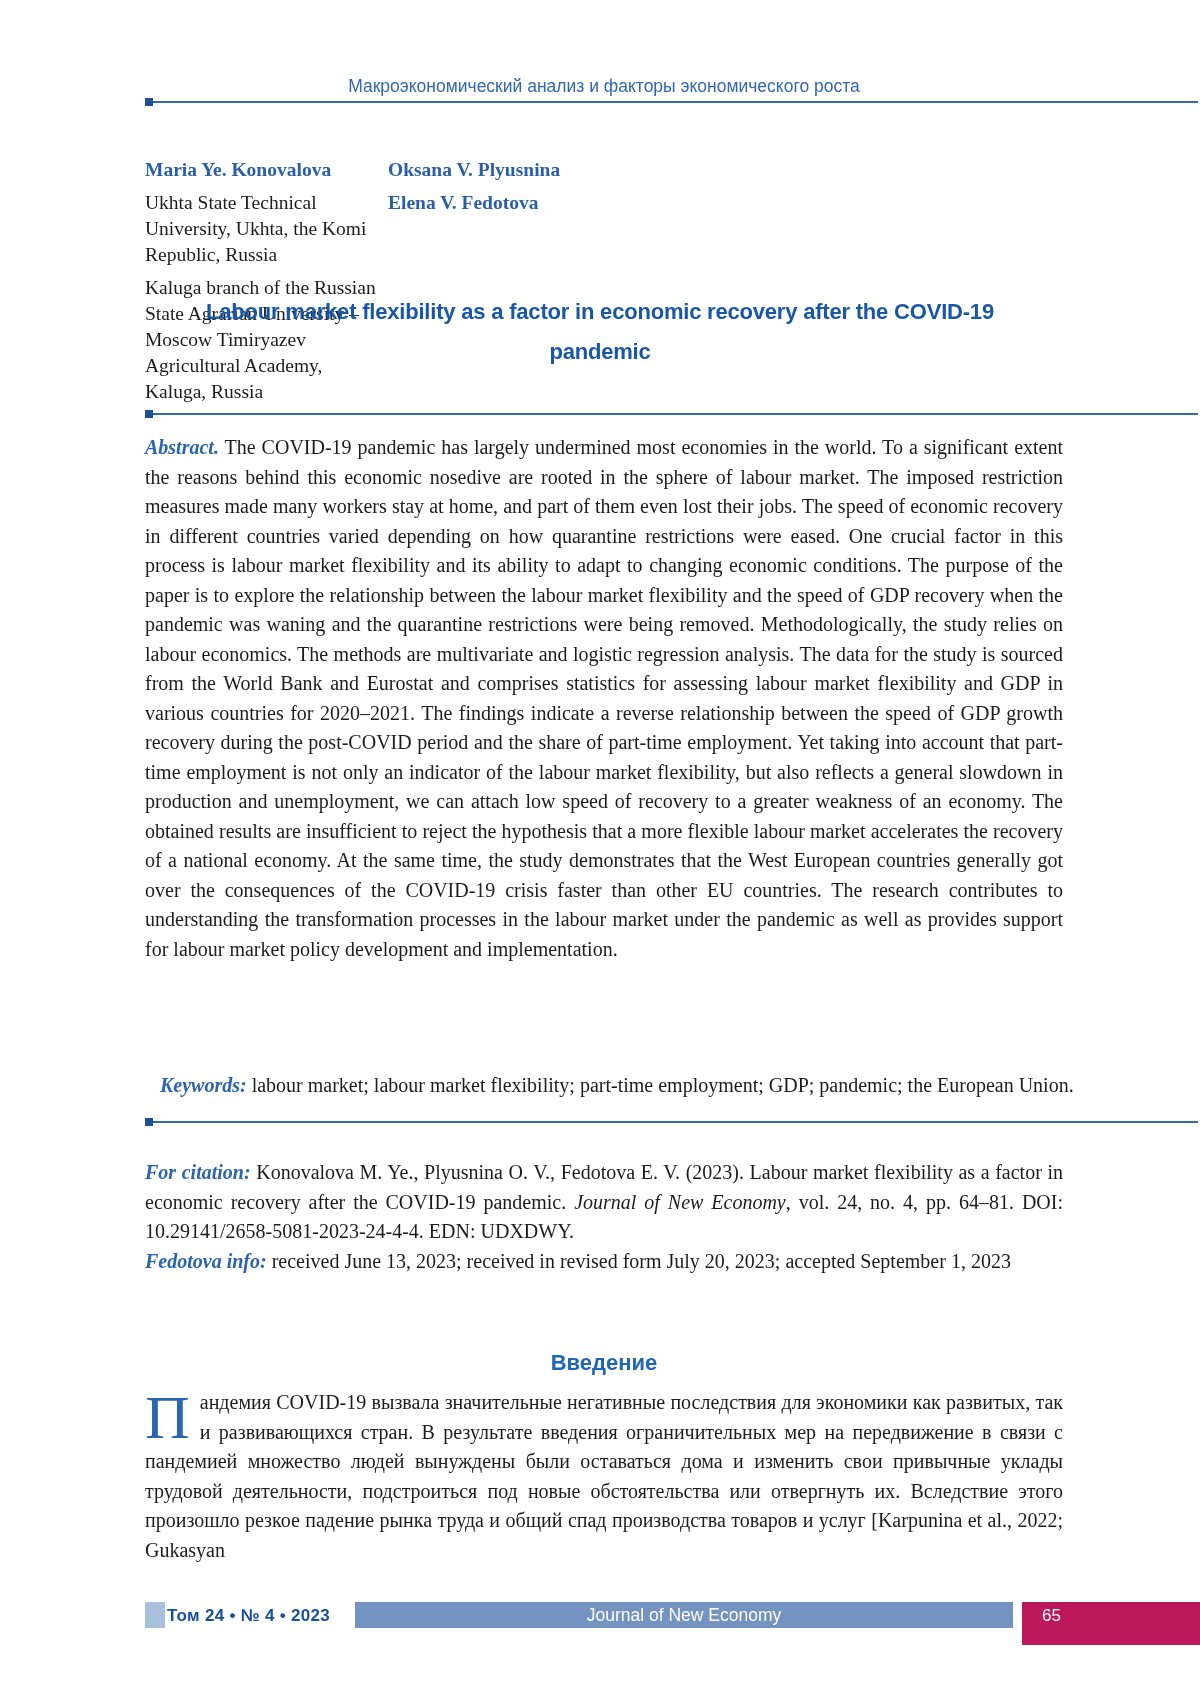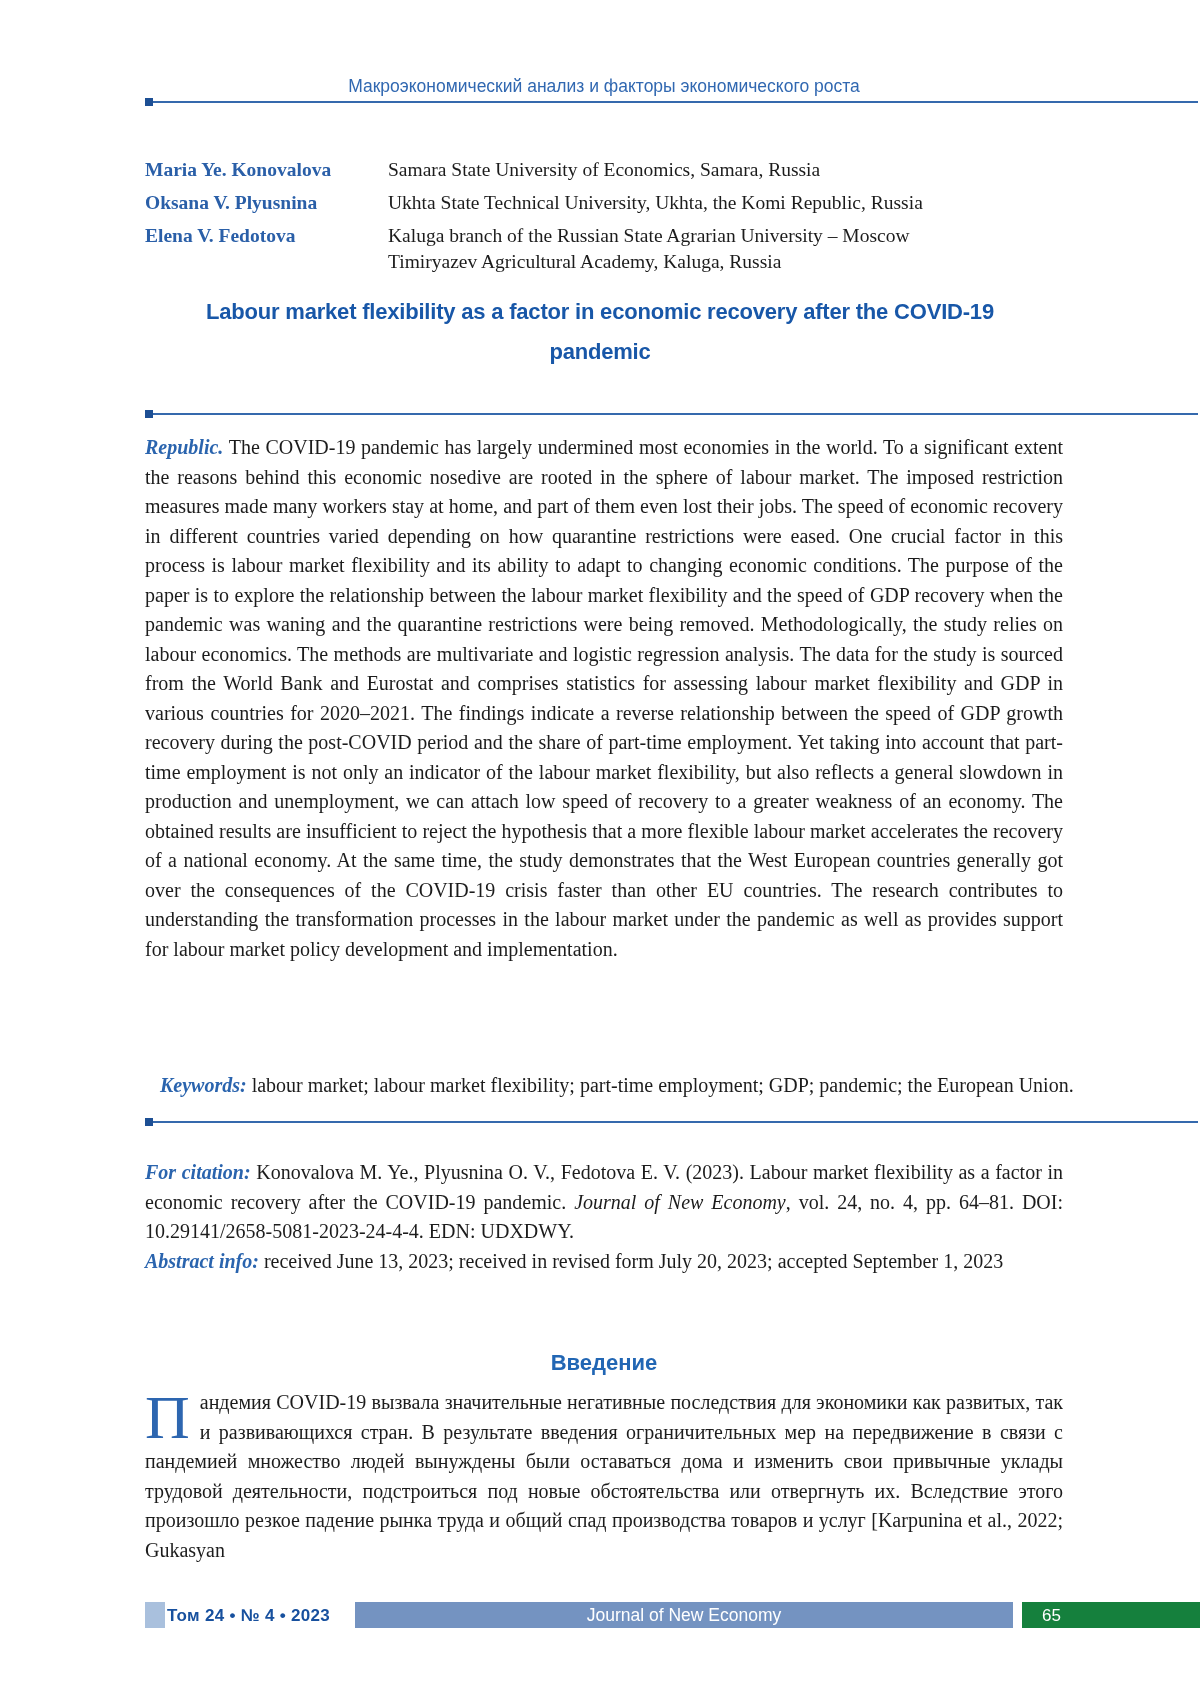--- a/index.html
+++ b/index.html
@@ -101,65 +101,64 @@
     letter-spacing: 0.3px;
   }
   .footer-bar {
     top: 1602px; left: 355px; width: 658px; height: 26px;
     background: #7493c1;
     text-align: center; line-height: 27px;
     font-family: "Liberation Sans", sans-serif;
     font-size: 17.5px; color: #ffffff;
   }
   .footer-page {
-    top: 1602px; left: 1022px; right: 0; height: 26px;
-    background: #15803d;
+    top: 1602px; left: 1022px; right: 0; height: 43px;
+    background: #be185d;
     line-height: 27px; padding-left: 20px;
     font-family: "Liberation Sans", sans-serif;
     font-size: 17px; color: #ffffff;
     box-sizing: border-box;
   }
 </style>
 </head>
 <body>
 
 <div class="abs running-head">Макроэкономический анализ и факторы экономического роста</div>
 <div class="abs rule rule-1"></div>
 
 <div class="abs authors">
   <div class="author-name">Maria Ye. Konovalova</div>
-  <div class="author-affiliation">Samara State University of Economics, Samara, Russia</div>
   <div class="author-name">Oksana V. Plyusnina</div>
   <div class="author-affiliation">Ukhta State Technical University, Ukhta, the Komi Republic, Russia</div>
   <div class="author-name">Elena V. Fedotova</div>
   <div class="author-affiliation">Kaluga branch of the Russian State Agrarian University – Moscow Timiryazev Agricultural Academy, Kaluga, Russia</div>
 </div>
 
 <h1 class="abs article-title" style="margin:0">Labour market flexibility as a factor in economic recovery after the COVID-19 pandemic</h1>
 <div class="abs rule rule-2"></div>
 
 <p class="abs para abstract-para" style="margin:0">
-  <span class="lead">Republic.</span>
+  <span class="lead">Abstract.</span>
   <span>The COVID-19 pandemic has largely undermined most economies in the world. To a significant extent the reasons behind this economic nosedive are rooted in the sphere of labour market. The imposed restriction measures made many workers stay at home, and part of them even lost their jobs. The speed of economic recovery in different countries varied depending on how quarantine restrictions were eased. One crucial factor in this process is labour market flexibility and its ability to adapt to changing economic conditions. The purpose of the paper is to explore the relationship between the labour market flexibility and the speed of GDP recovery when the pandemic was waning and the quarantine restrictions were being removed. Methodologically, the study relies on labour economics. The methods are multivariate and logistic regression analysis. The data for the study is sourced from the World Bank and Eurostat and comprises statistics for assessing labour market flexibility and GDP in various countries for 2020–2021. The findings indicate a reverse relationship between the speed of GDP growth recovery during the post-COVID period and the share of part-time employment. Yet taking into account that part-time employment is not only an indicator of the labour market flexibility, but also reflects a general slowdown in production and unemployment, we can attach low speed of recovery to a greater weakness of an economy. The obtained results are insufficient to reject the hypothesis that a more flexible labour market accelerates the recovery of a national economy. At the same time, the study demonstrates that the West European countries generally got over the consequences of the COVID-19 crisis faster than other EU countries. The research contributes to understanding the transformation processes in the labour market under the pandemic as well as provides support for labour market policy development and implementation.</span>
 </p>
 
 <p class="abs para keywords-para" style="margin:15px">
   <span class="lead">Keywords:</span>
   <span>labour market; labour market flexibility; part-time employment; GDP; pandemic; the European Union.</span>
 </p>
 
 <div class="abs rule rule-3"></div>
 
 <div class="abs para citation-block">
   <p>
     <span class="lead">For citation:</span>
     <span>Konovalova M. Ye., Plyusnina O. V., Fedotova E. V. (2023). Labour market flexibility as a factor in economic recovery after the COVID-19 pandemic. </span><span class="journal-italic">Journal of New Economy</span><span>, vol. 24, no. 4, pp. 64–81. DOI: 10.29141/2658-5081-2023-24-4-4. EDN: UDXDWY.</span>
   </p>
   <p>
-    <span class="lead">Abstract info:</span>
+    <span class="lead">Fedotova info:</span>
     <span>received June 13, 2023; received in revised form July 20, 2023; accepted September 1, 2023</span>
   </p>
 </div>
 
 <div class="abs intro-heading">Введение</div>
 <p class="abs para intro-para" style="margin:0">
   <span class="drop-cap">П</span>
   <span>андемия COVID-19 вызвала значительные негативные последствия для экономики как развитых, так и развивающихся стран. В результате введения ограничительных мер на передвижение в связи с пандемией множество людей вынуждены были оставаться дома и изменить свои привычные уклады трудовой деятельности, подстроиться под новые обстоятельства или отвергнуть их. Вследствие этого произошло резкое падение рынка труда и общий спад производства товаров и услуг [Karpunina et al., 2022; Gukasyan</span>
 </p>
 

